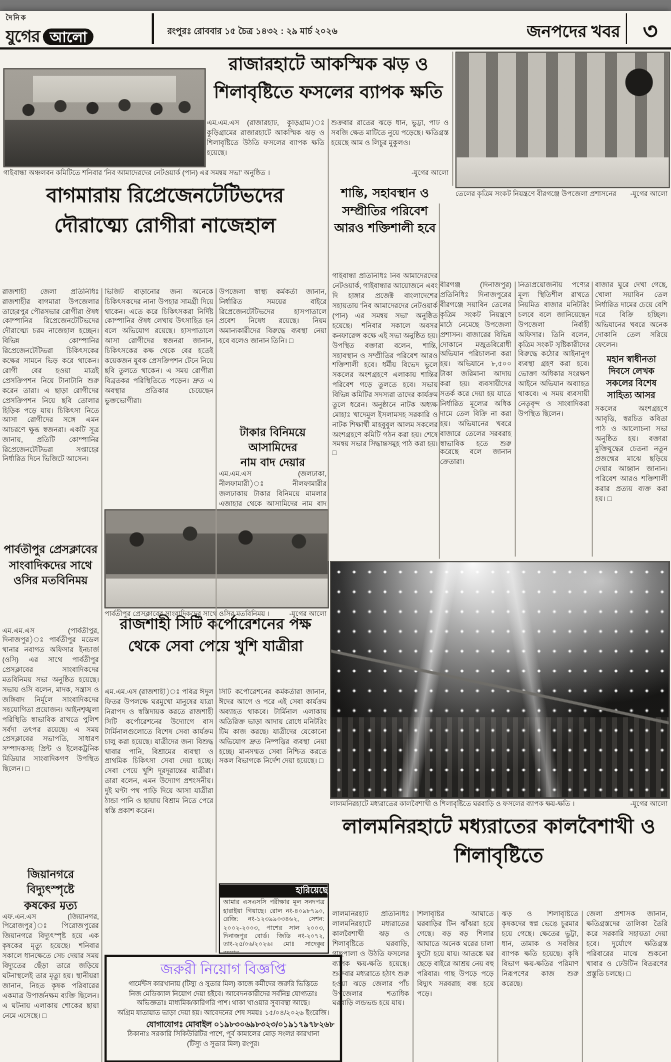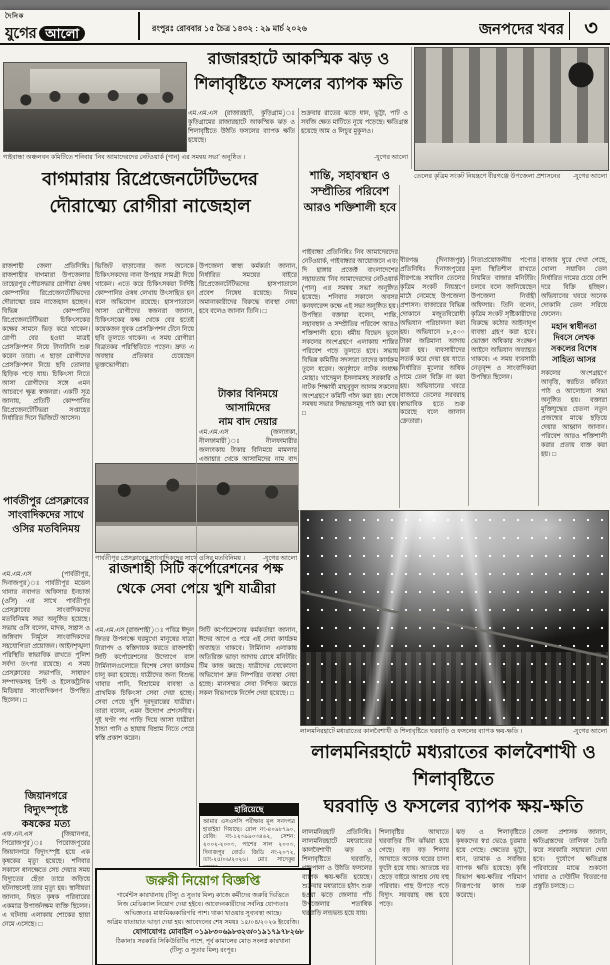--- a/index.html
+++ b/index.html
@@ -78,24 +78,24 @@
       linear-gradient(80deg, transparent 55%, rgba(255,255,255,.4) 58%, transparent 61%),
       radial-gradient(ellipse at 42% 0%, rgba(255,255,255,.98), rgba(255,255,255,.55) 26%, rgba(255,255,255,.15) 48%, transparent 65%),
       radial-gradient(ellipse at 80% 8%, rgba(255,255,255,.7), transparent 40%),
       repeating-linear-gradient(90deg,#232220 0 5px,#3a3835 5px 10px),
       linear-gradient(#101010,#1c1b19);
     background-size:100% 60%,14px 18px,100% 100%,100% 100%,100% 100%,100% 100%,100% 34%,100% 100%;
     background-position:0 55%,0 0,0 0,0 0,0 0,0 0,0 100%,0 0;
     background-repeat:no-repeat,repeat,no-repeat,no-repeat,no-repeat,no-repeat,no-repeat,no-repeat;}
   
   .lost-box{border:1.5px solid #14120f;background:#f6f4ee;}
-  .lost-title{background:#14120f;color:#fff;font-weight:900;font-size:8px;text-align:center;line-height:12px;}
+  .lost-title{background:#14120f;color:#fff;font-weight:900;font-size:8px;text-align:right;line-height:12px;}
   .lost-body{font-size:5.7px;line-height:1.35;text-align:justify;padding:2px 3px;color:#262420;}
   .job-box{border:2.5px double #14120f;background:#f6f4ee;padding:3px 5px;}
-  .job-title{font-weight:700;font-size:13px;text-align:center;line-height:1.2;margin-bottom:2px;color:#4d7c0f;}
+  .job-title{font-weight:400;font-size:13px;text-align:center;line-height:1.2;margin-bottom:2px;color:#8b5cf6;}
   .job-line{font-size:6.2px;line-height:1.45;text-align:center;color:#262420;}
   .job-phone{font-size:7.2px;font-weight:900;text-align:right;line-height:1.5;color:#14120f;}
   .endline{border-top:1px solid #8d8a84;}
 </style>
 </head>
 <body>
 
 <div class="page">
 
   <div class="abs masthead">
@@ -206,21 +206,20 @@
     <div class="job-line">(টিস্যু ও সুতার মিল) রংপুর।</div>
   </div>
 
   <div class="abs photo photo-hail" style="left:300px;top:500px;width:307px;height:214px;"></div>
   <div class="abs caption" style="left:300px;top:716px;width:307px;height:10px;">
     <span>লালমনিরহাটে মধ্যরাতের কালবৈশাখী ও শিলাবৃষ্টিতে ঘরবাড়ি ও ফসলের ব্যাপক ক্ষয়-ক্ষতি ।</span>
     <span class="credit">-যুগের আলো</span>
   </div>
   <div class="abs headline hl-xl" style="left:300px;top:728px;width:307px;height:88px;">
     <span>লালমনিরহাটে মধ্যরাতের কালবৈশাখী ও শিলাবৃষ্টিতে</span><br>
-    <span>ঘরবাড়ি ও ফসলের ব্যাপক ক্ষয়-ক্ষতি</span>
   </div>
   <div class="abs body-text" style="left:302px;top:818px;width:70px;height:140px;">লালমনিরহাট প্রতিনিধিঃ লালমনিরহাটে মধ্যরাতের কালবৈশাখী ঝড় ও শিলাবৃষ্টিতে ঘরবাড়ি, গাছপালা ও উঠতি ফসলের ব্যাপক ক্ষয়-ক্ষতি হয়েছে। শুক্রবার মধ্যরাতে হঠাৎ শুরু হওয়া ঝড়ে জেলার পাঁচ উপজেলার শতাধিক ঘরবাড়ি লন্ডভন্ড হয়ে যায়।</div>
   <div class="abs body-text" style="left:379px;top:818px;width:70px;height:140px;">শিলাবৃষ্টির আঘাতে ঘরবাড়ির টিন ঝাঁঝরা হয়ে গেছে। বড় বড় শিলার আঘাতে অনেক ঘরের চালা ফুটো হয়ে যায়। আতঙ্কে ঘর ছেড়ে বাইরে আশ্রয় নেয় বহু পরিবার। গাছ উপড়ে পড়ে বিদ্যুৎ সরবরাহ বন্ধ হয়ে পড়ে।</div>
   <div class="abs body-text" style="left:456px;top:818px;width:70px;height:140px;">ঝড় ও শিলাবৃষ্টিতে কৃষকদের স্বপ্ন ভেঙে চুরমার হয়ে গেছে। ক্ষেতের ভুট্টা, ধান, তামাক ও সবজির ব্যাপক ক্ষতি হয়েছে। কৃষি বিভাগ ক্ষয়-ক্ষতির পরিমাণ নিরূপণের কাজ শুরু করেছে।</div>
   <div class="abs body-text" style="left:533px;top:818px;width:74px;height:140px;">জেলা প্রশাসক জানান, ক্ষতিগ্রস্তদের তালিকা তৈরি করে সরকারি সহায়তা দেয়া হবে। দুর্যোগে ক্ষতিগ্রস্ত পরিবারের মাঝে শুকনো খাবার ও ঢেউটিন বিতরণের প্রস্তুতি চলছে। □</div>
 
   <div class="abs vrule" style="left:92px;top:252px;height:706px;"></div>
   <div class="abs vrule" style="left:196px;top:252px;height:604px;"></div>
   <div class="abs vrule" style="left:298px;top:98px;height:402px;"></div>
   <div class="abs vrule" style="left:399px;top:175px;height:323px;"></div>

